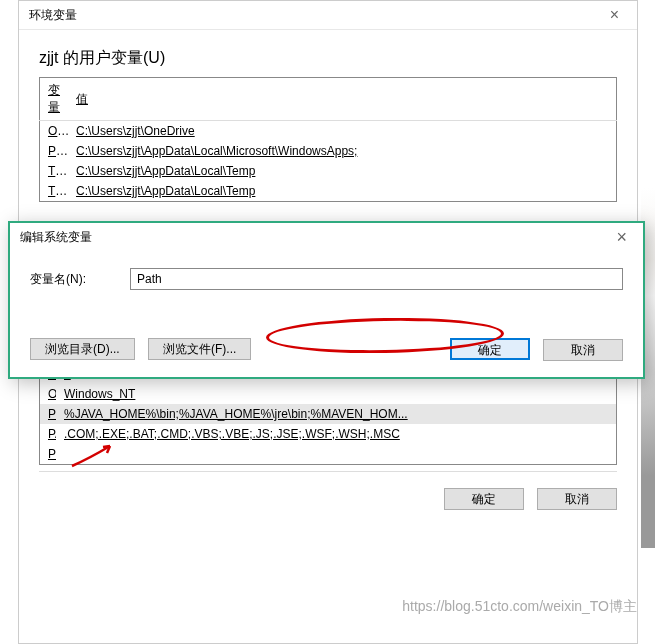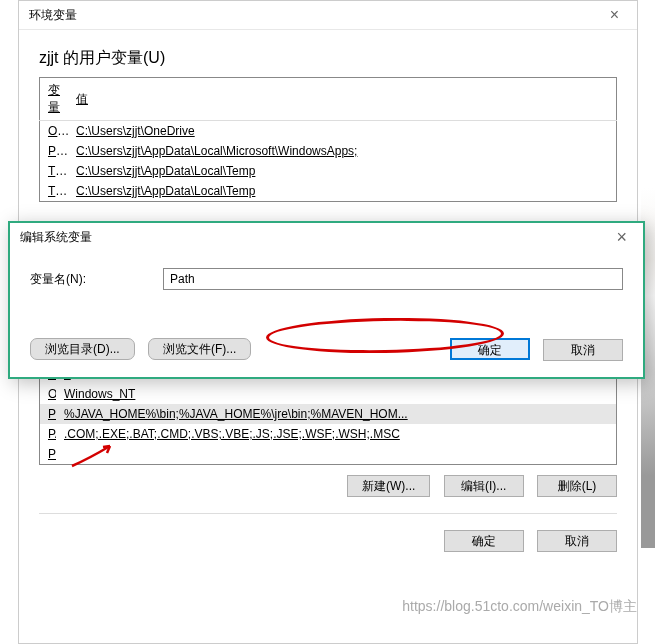--- a/index.html
+++ b/index.html
@@ -87,33 +87,33 @@
   box-shadow: 4px 4px 18px rgba(0,0,0,0.25);
   z-index: 10;
 }
 .edit-title {
   display: flex; justify-content: space-between; align-items: center;
   padding: 4px 8px 4px 10px;
   font-size: 12px;
 }
 .edit-title .close-x { font-size: 18px; }
 .edit-body { padding: 16px 20px; }
-.form-row { display: flex; align-items: center; margin-bottom: 16px; gap: 33px; }
+.form-row { display: flex; align-items: center; margin-bottom: 16px; }
 .form-row label { width: 100px; font-size: 12px; }
 .form-row input {
   flex: 1;
   height: 22px;
   font-size: 12px;
   font-family: inherit;
   padding: 2px 6px;
   border: 1px solid #888;
 }
 .form-row input.sel { border: 1px solid #0078d7; background: #eaf4ff; }
 .edit-btn-row { display: flex; justify-content: space-between; padding: 0 20px; }
-.edit-btn-row .left-btns .btn { margin-right: 10px; border-radius: 7px; }
+.edit-btn-row .left-btns .btn { margin-right: 10px; }
 .edit-btn-row .right-btns .btn { margin-left: 10px; }
 
 
 .red-circle {
   position: absolute;
   left: 266px; top: 318px;
   width: 238px; height: 35px;
   border: 3px solid #d30000;
   border-radius: 50%;
   transform: rotate(-1deg);
@@ -204,25 +204,20 @@
             <tr>
               <td>PATHEXT</td>
               <td>.COM;.EXE;.BAT;.CMD;.VBS;.VBE;.JS;.JSE;.WSF;.WSH;.MSC</td>
             </tr>
             <tr>
               <td>PERL5LIB</td>
               <td></td>
             </tr>
           </tbody>
       </table>
-      <div class="btn-row">
-        <button class="btn">新建(W)...</button>
-        <button class="btn">编辑(I)...</button>
-        <button class="btn">删除(L)</button>
-      </div>
     </div>
 
     <hr style="border:none;border-top:1px solid #ddd;margin:6px 0;">
     <div class="btn-row">
       <button class="btn">确定</button>
       <button class="btn">取消</button>
     </div>
   </div>
 </div>
 

